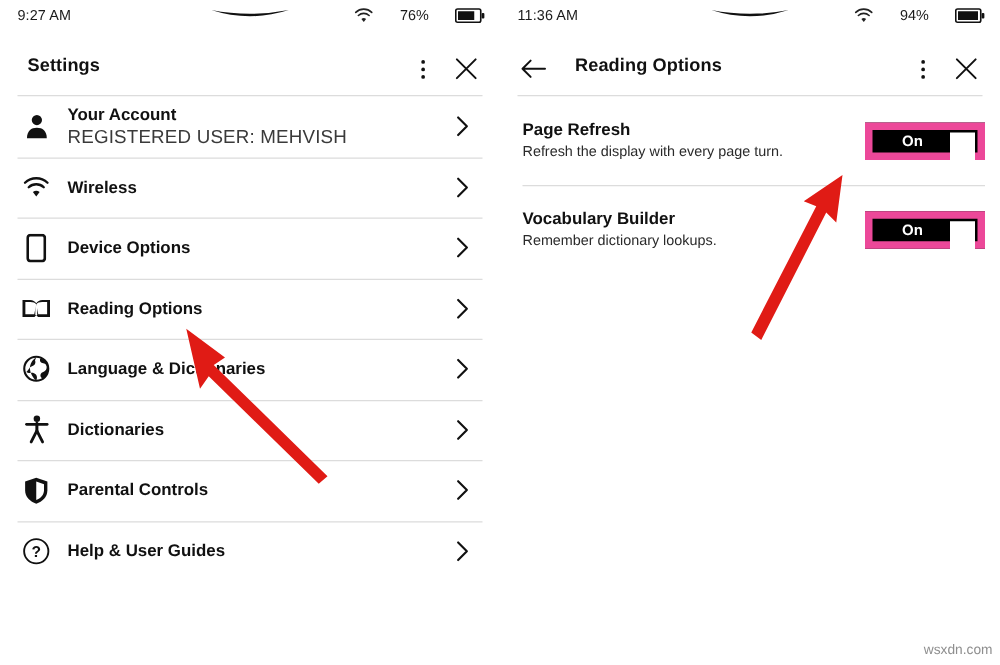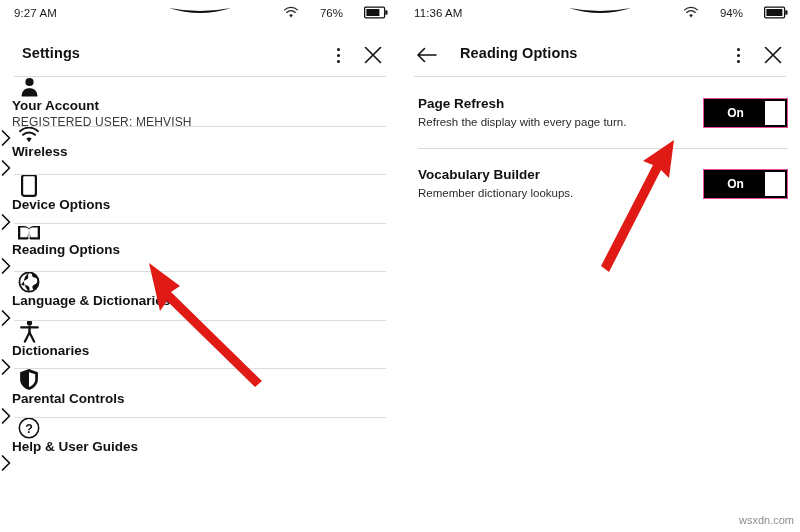--- a/index.html
+++ b/index.html
@@ -60,37 +60,37 @@
   .close-icon { position: absolute; right: 16px; top: 12px; width: 22px; height: 22px; }
   .hdr-rule {
     position: absolute; left: 14px; right: 14px; top: 76px;
     height: 1px; background: #dcdcdc;
   }
 
   
   .list { position: absolute; left: 0; top: 77px; width: 400px; }
   .row {
     position: relative; height: 48.5px; width: 100%;
-    display: flex;  flex-direction: column;
+    display: flex; align-items: center;
   }
   .row + .row::before {
     content:""; position:absolute; left: 14px; right: 14px; top: 0;
     height: 1px; background: #dcdcdc;
   }
   .row-icon {
     width: 26px; margin-left: 16px; display: flex;
     align-items: center; justify-content: center;
     flex: 0 0 auto;
   }
   .row-text { margin-left: 12px; flex: 1 1 auto; min-width:0; }
   .row-title {
     font-size: 13.5px; font-weight: bold; color: #111; line-height: 1.15;
   }
   .row-sub {
-    font-size: 12px; color: #3a3a3a; letter-spacing: .15px;
+    font-size: 15px; color: #3a3a3a; letter-spacing: .15px;
     margin-top: 1px; font-weight: normal;
   }
   .chev {
     flex: 0 0 auto; margin-right: 24px; width: 12px; height: 18px;
   }
 
   
   .opt-list { position: absolute; left: 0; top: 77px; width: 400px; }
   .opt-row {
     position: relative; height: 71px; width: 100%;
@@ -98,22 +98,22 @@
   }
   .opt-row + .opt-row::before {
     content:""; position:absolute; left: 18px; right: 12px; top: 0;
     height: 1px; background: #dcdcdc;
   }
   .opt-text { margin-left: 18px; flex: 1 1 auto; }
   .opt-title { font-size: 13.5px; font-weight: bold; color: #111; line-height: 1.25; }
   .opt-sub { font-size: 11.5px; color: #2a2a2a; margin-top: 2px; line-height: 1.25; }
   .toggle {
     flex: 0 0 auto; margin-right: 12px;
-    width: 85px; height: 30px; background: #000;
-    border: 1px solid #ec4899; position: relative;
+    width: 96px; height: 30px; background: #000;
+    border: 6px solid #ec4899; position: relative;
     display: flex; align-items: center; justify-content: center;
     box-sizing: border-box;
   }
   .toggle-label {
     color: #fff; font-size: 12px; font-weight: bold;
     position: absolute; left: 0; right: 20px; text-align: center;
   }
   .toggle-knob {
     position: absolute; right: 2px; top: 2px;
     width: 20px; height: 24px; background: #fff;

